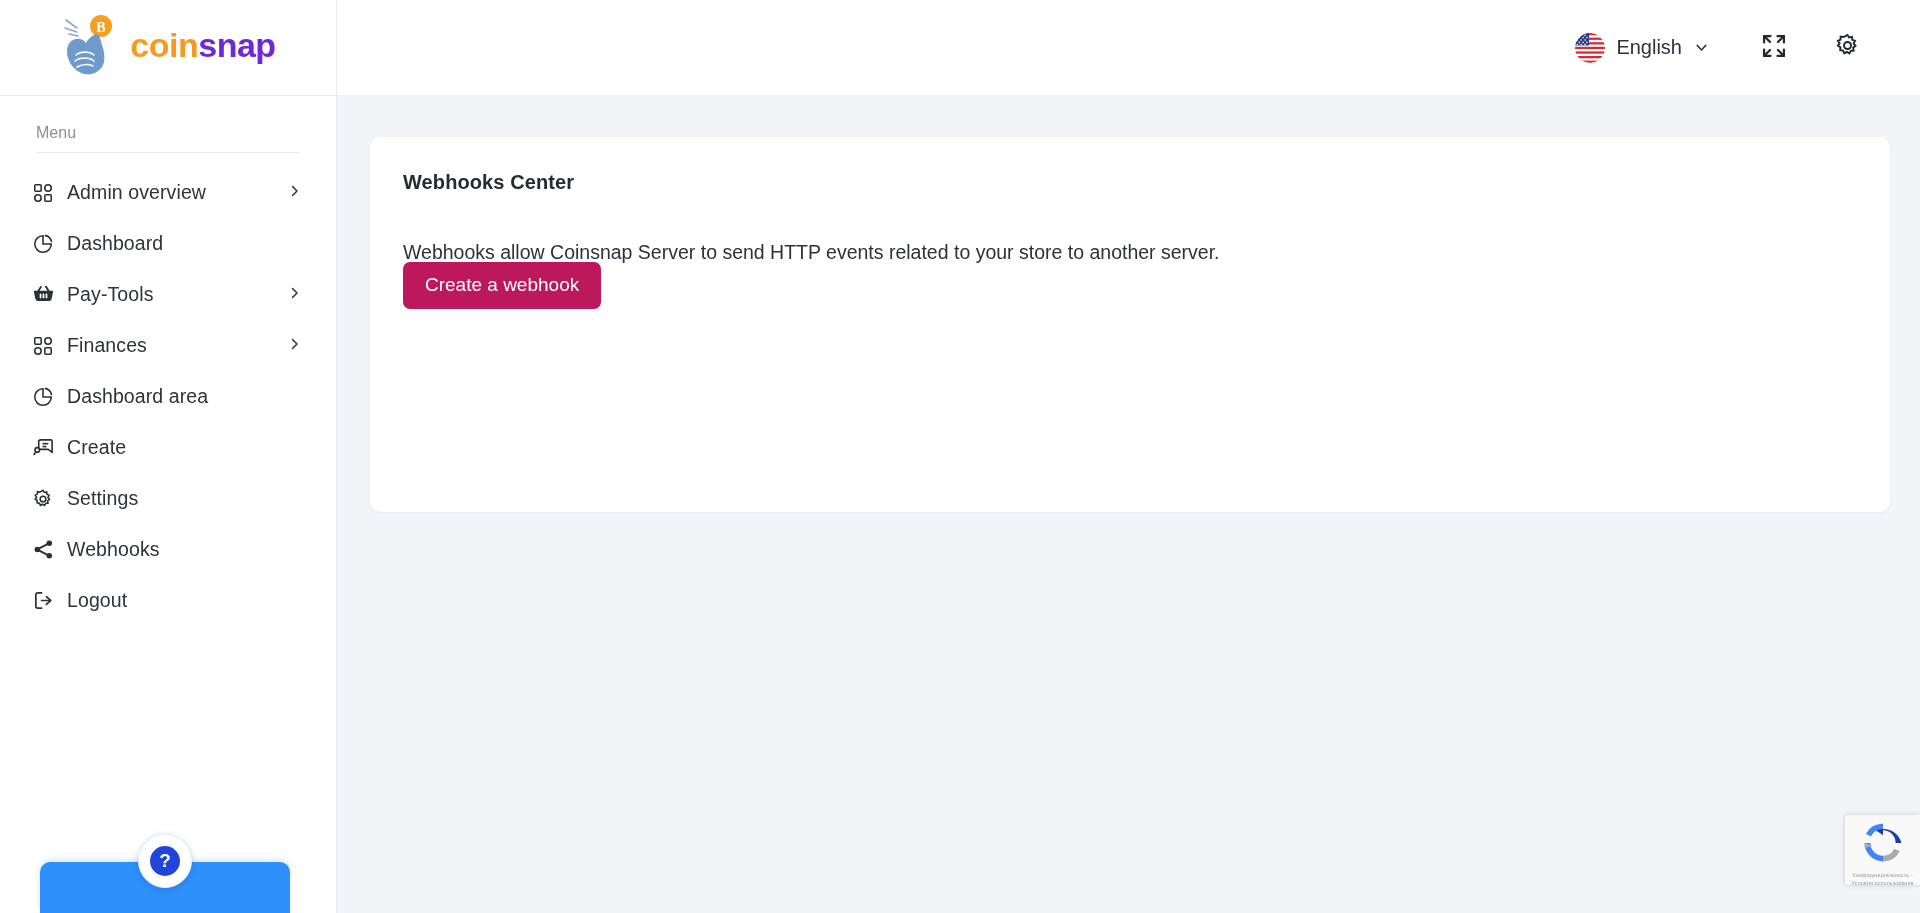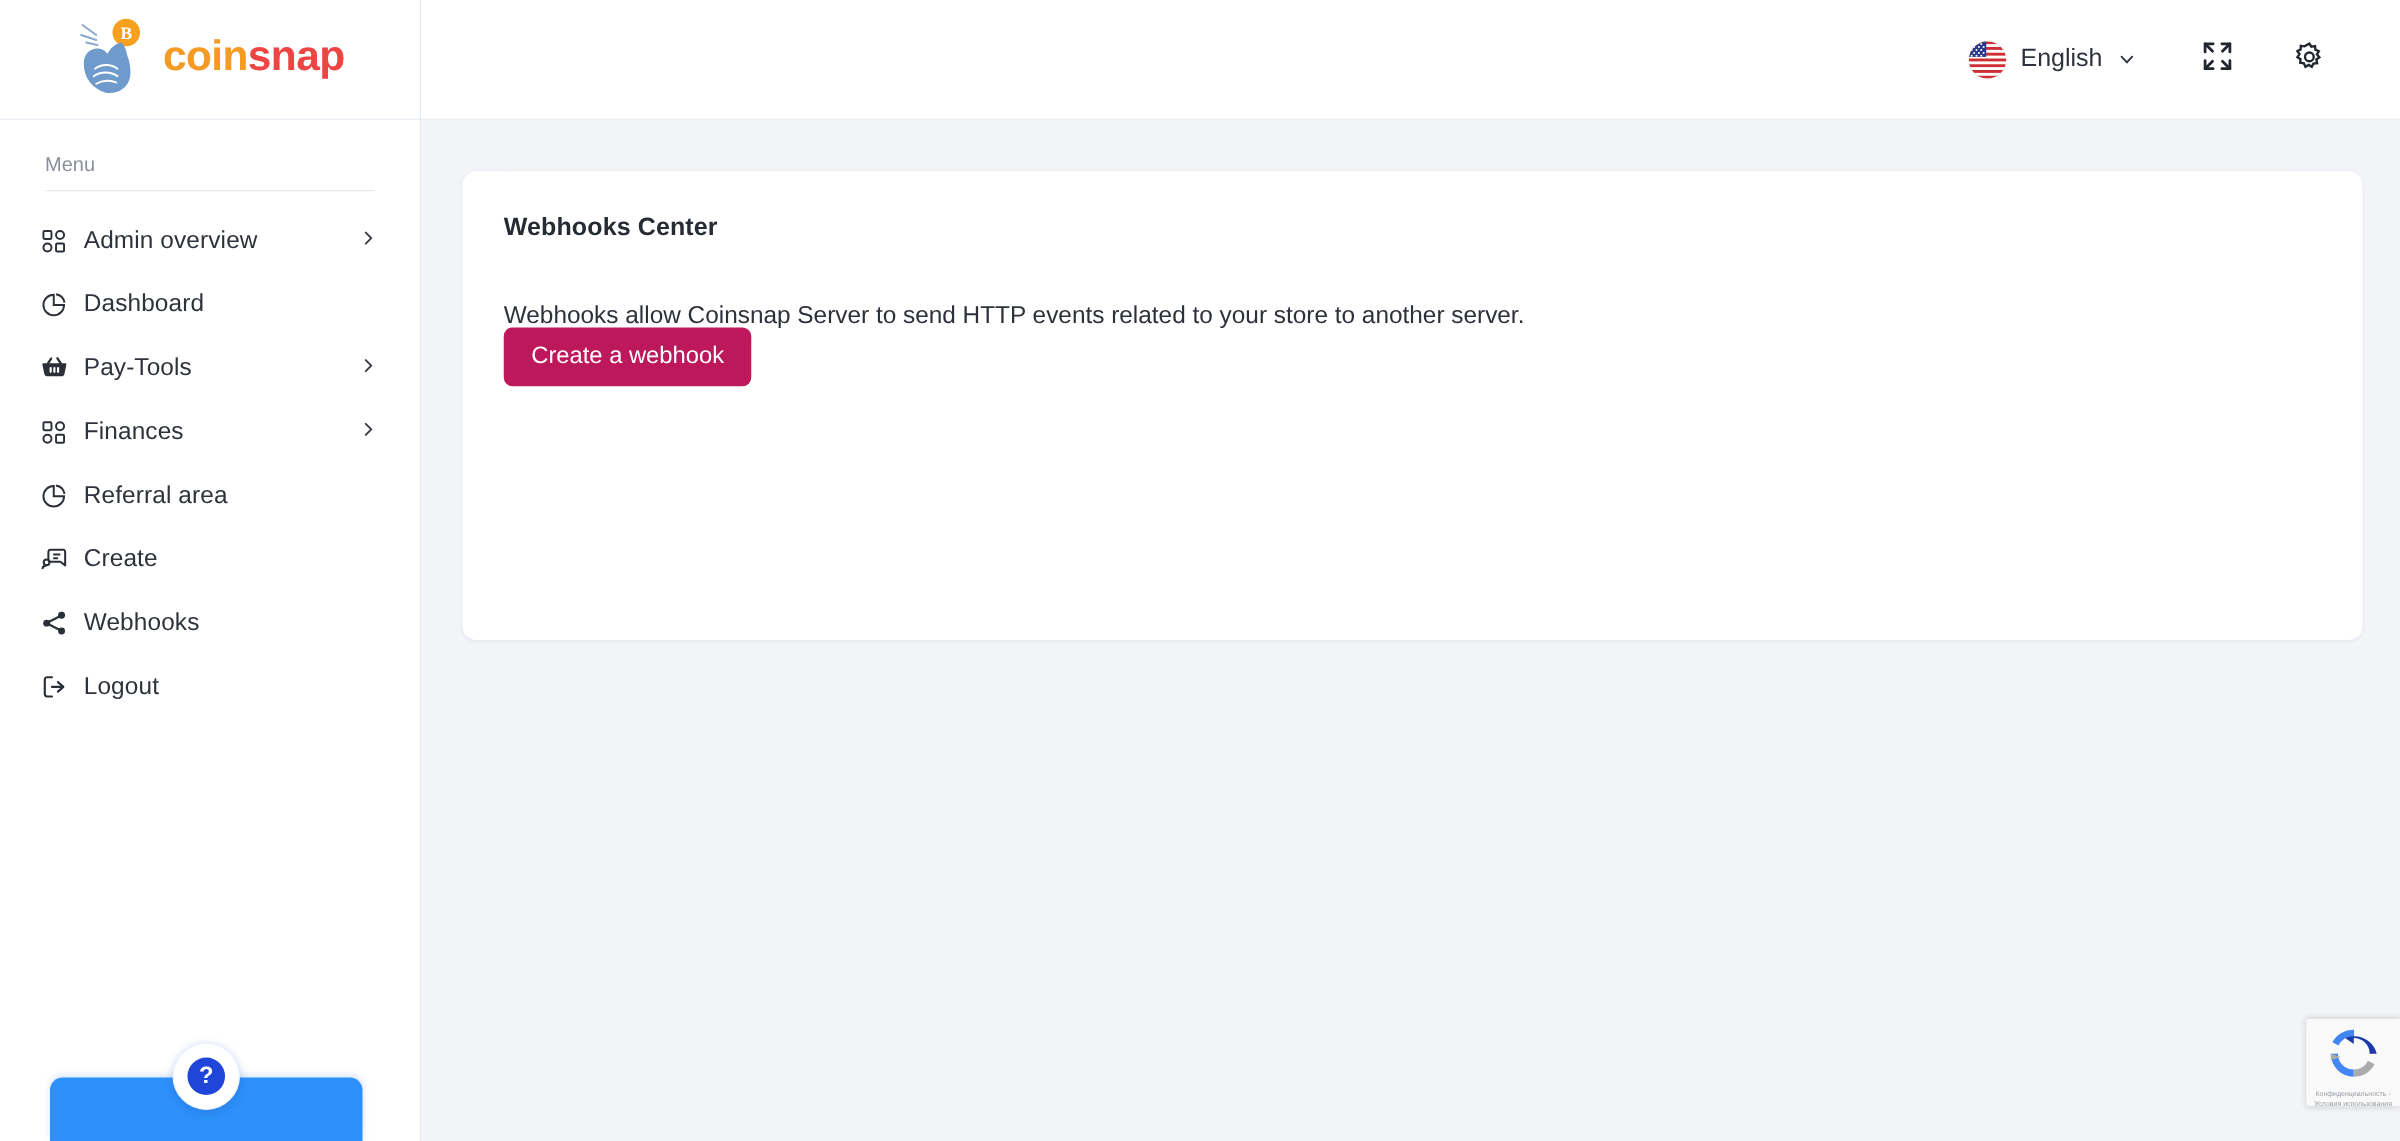--- a/index.html
+++ b/index.html
@@ -22,21 +22,21 @@
   .logo-area {
     height: 96px;
     border-bottom: 1px solid #e9edf5;
     display: flex; align-items: center; justify-content: center;
     padding-bottom: 4px;
   }
   .logo-wrap { display: flex; align-items: center; gap: 8px; }
   .logo-mark { width: 62px; height: 64px; position: relative; }
   .logo-text { font-size: 34px; font-weight: 700; letter-spacing: -0.5px; }
   .logo-coin { color: #f59a23; }
-  .logo-snap { color: #ef4444; }
+  .logo-snap { color: #6d28d9; }
 
   .menu-label {
     color: #8a8f9c; font-size: 16px;
     padding: 28px 0 10px 36px;
   }
   .menu-divider {
     height: 1px; background: #e7eaf0;
     margin: 0 36px 14px 36px;
   }
   .menu-list { padding: 0 26px 0 26px; }
@@ -265,36 +265,45 @@
         </span>
       </div>
 
       <div class="menu-item">
         <span class="mi-icon">
           <svg width="22" height="22" viewBox="0 0 24 24" fill="none" stroke="currentColor" stroke-width="1.7">
             <path d="M12 3 A9 9 0 1 0 21 12 L12 12 Z"></path>
             <path d="M14 2.6 A9 9 0 0 1 21.4 10"></path>
           </svg>
         </span>
-        <span class="mi-label">Referral area</span>
+        <span class="mi-label">Dashboard area</span>
       </div>
 
       <div class="menu-item">
         <span class="mi-icon">
           <svg width="23" height="23" viewBox="0 0 24 24" fill="none" stroke="currentColor" stroke-width="1.7" stroke-linejoin="round">
             <path d="M20 4H9a2 2 0 0 0-2 2v6a2 2 0 0 0 2 2h8l4 3V6a2 2 0 0 0-1-2z"></path>
             <circle cx="5.5" cy="14.5" r="2.4"></circle>
             <path d="M2 20c0.4-2 1.8-3 3.5-3"></path>
             <line x1="11" y1="8" x2="17" y2="8"></line>
             <line x1="11" y1="11" x2="15" y2="11"></line>
           </svg>
         </span>
         <span class="mi-label">Create</span>
       </div>
 
+      <div class="menu-item">
+        <span class="mi-icon">
+          <svg width="22" height="22" viewBox="0 0 24 24" fill="none" stroke="currentColor" stroke-width="1.7">
+            <circle cx="12" cy="12" r="3.1"></circle>
+            <path d="M12 2.6l1.4 2.2 2.6-.5.3 2.6 2.4 1.1-1.3 2.3 1.7 2-2.1 1.6.5 2.6-2.6.3-1.2 2.3-2.2-1.4-2.3 1.3-1.1-2.4-2.6-.4.2-2.6-2.2-1.4 1.5-2.2-1.5-2.1 2.3-1.2.1-2.6 2.6.4z"></path>
+          </svg>
+        </span>
+        <span class="mi-label">Settings</span>
+      </div>
 
       <div class="menu-item">
         <span class="mi-icon">
           <svg width="23" height="23" viewBox="0 0 24 24" fill="currentColor">
             <circle cx="18" cy="5.5" r="2.9"></circle>
             <circle cx="5.6" cy="12" r="2.9"></circle>
             <circle cx="18" cy="18.5" r="2.9"></circle>
             <line x1="7.6" y1="10.8" x2="16.2" y2="6.4" stroke="currentColor" stroke-width="1.9"></line>
             <line x1="7.6" y1="13.2" x2="16.2" y2="17.6" stroke="currentColor" stroke-width="1.9"></line>
           </svg>

